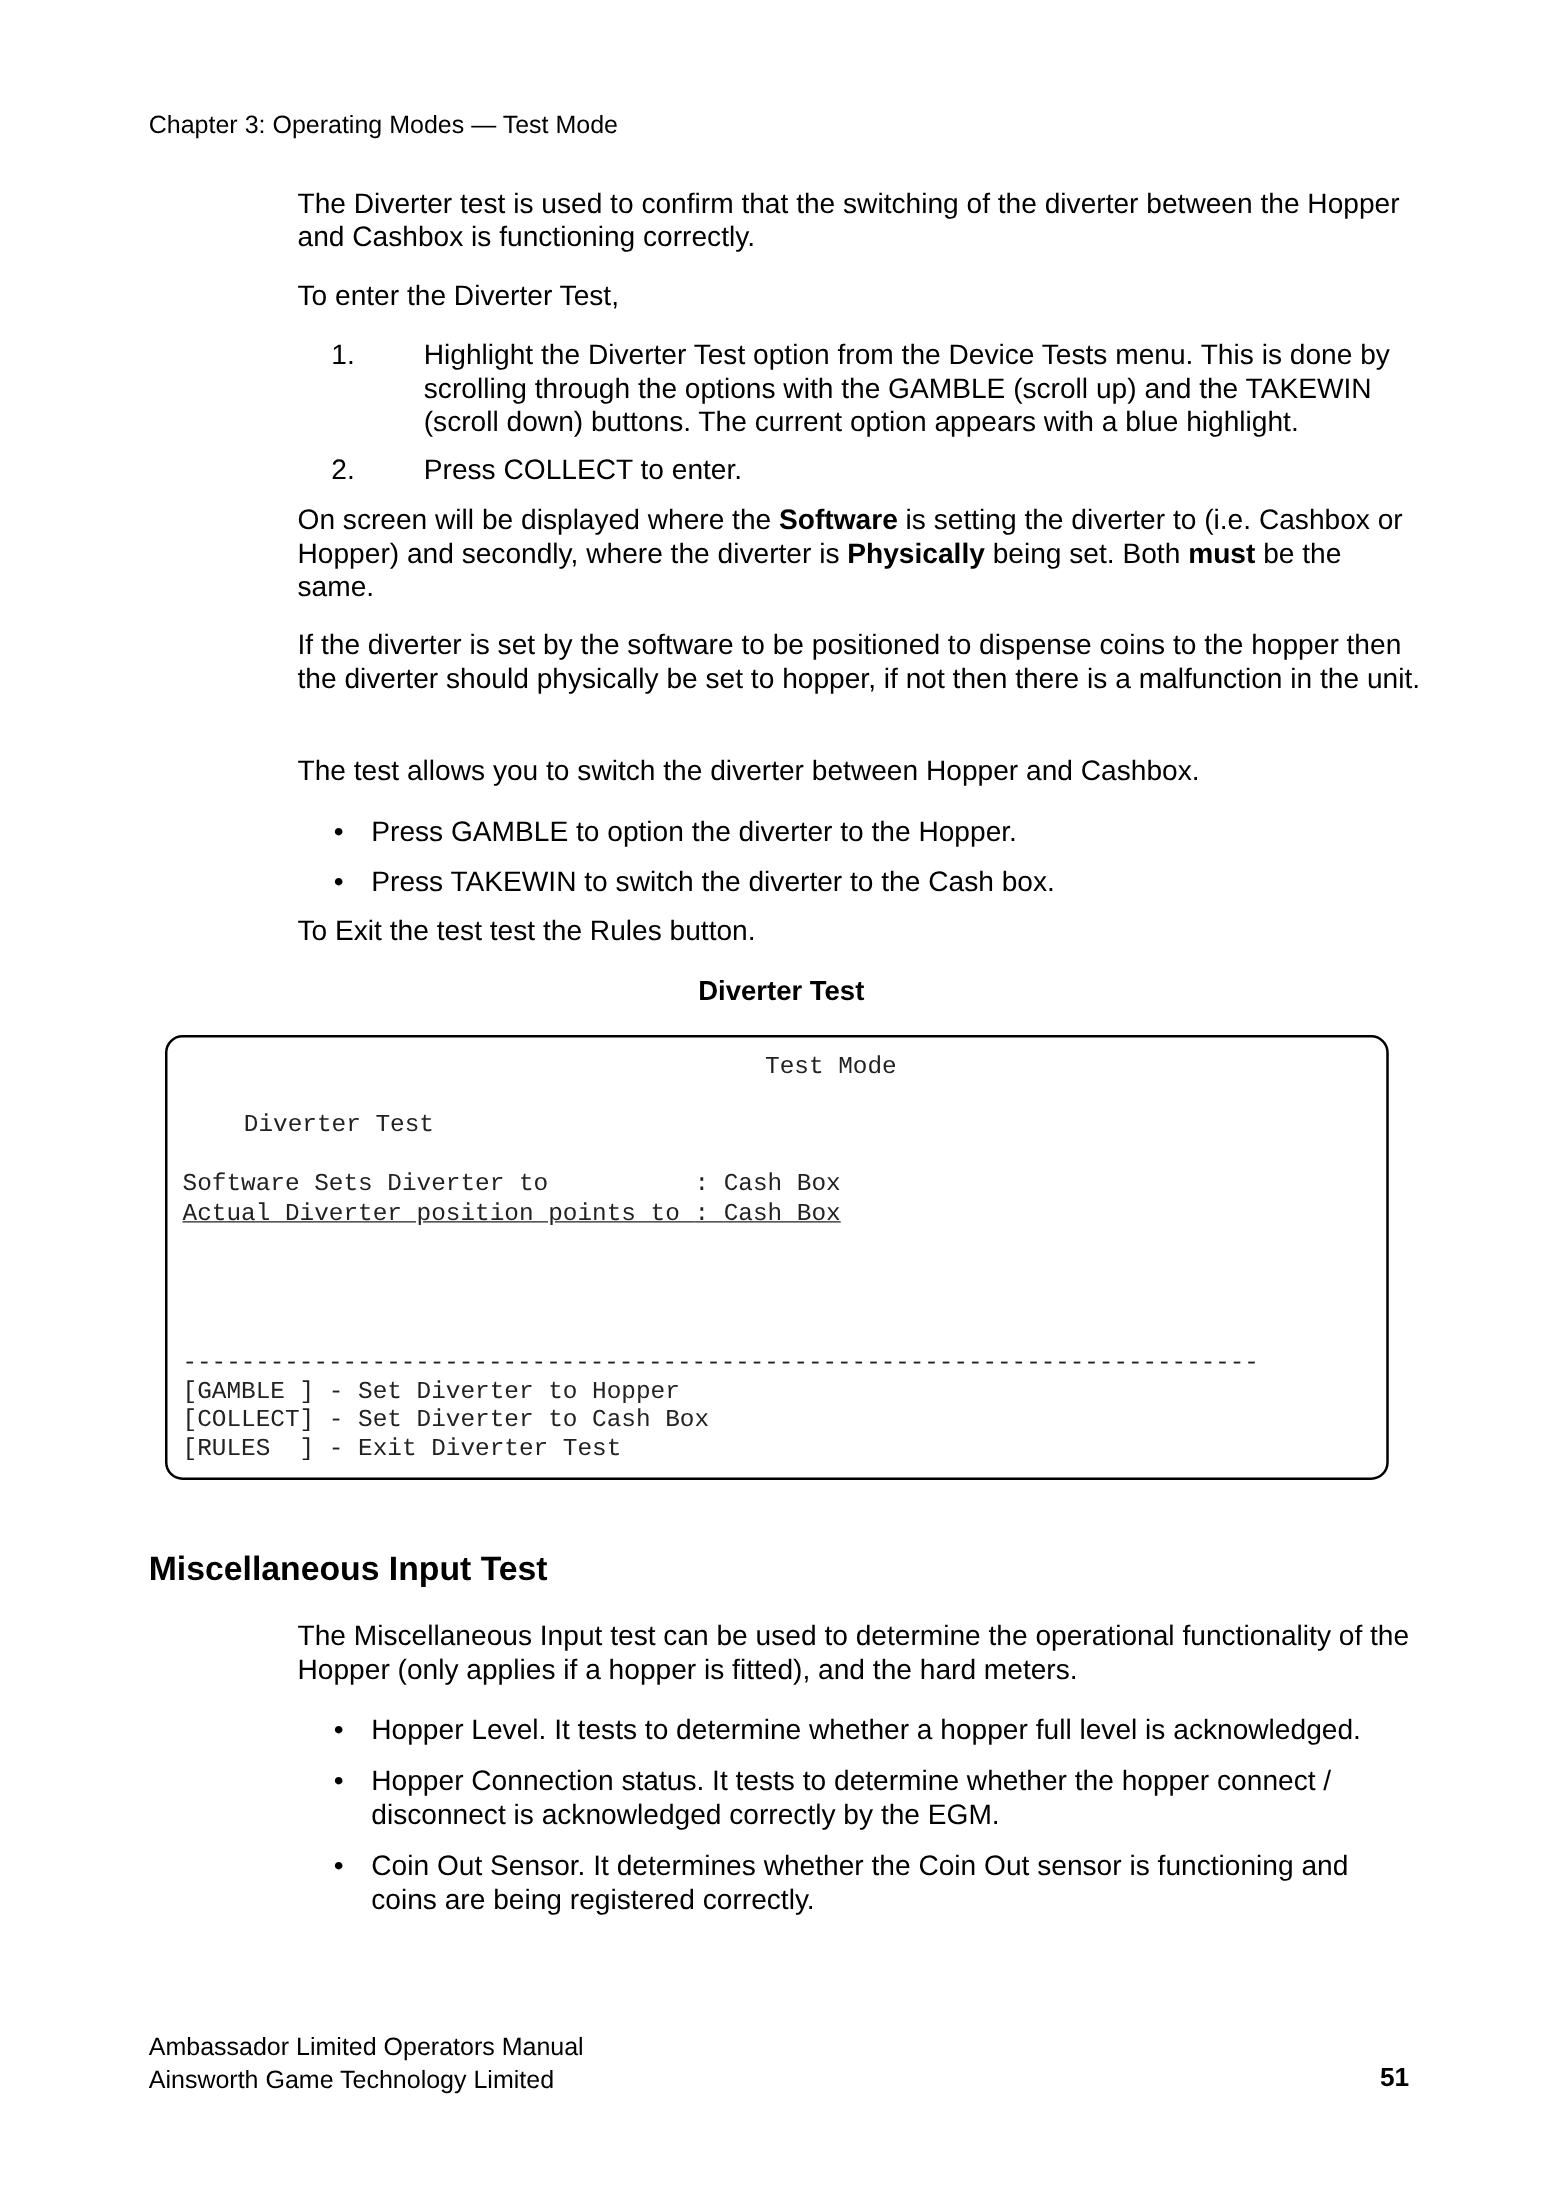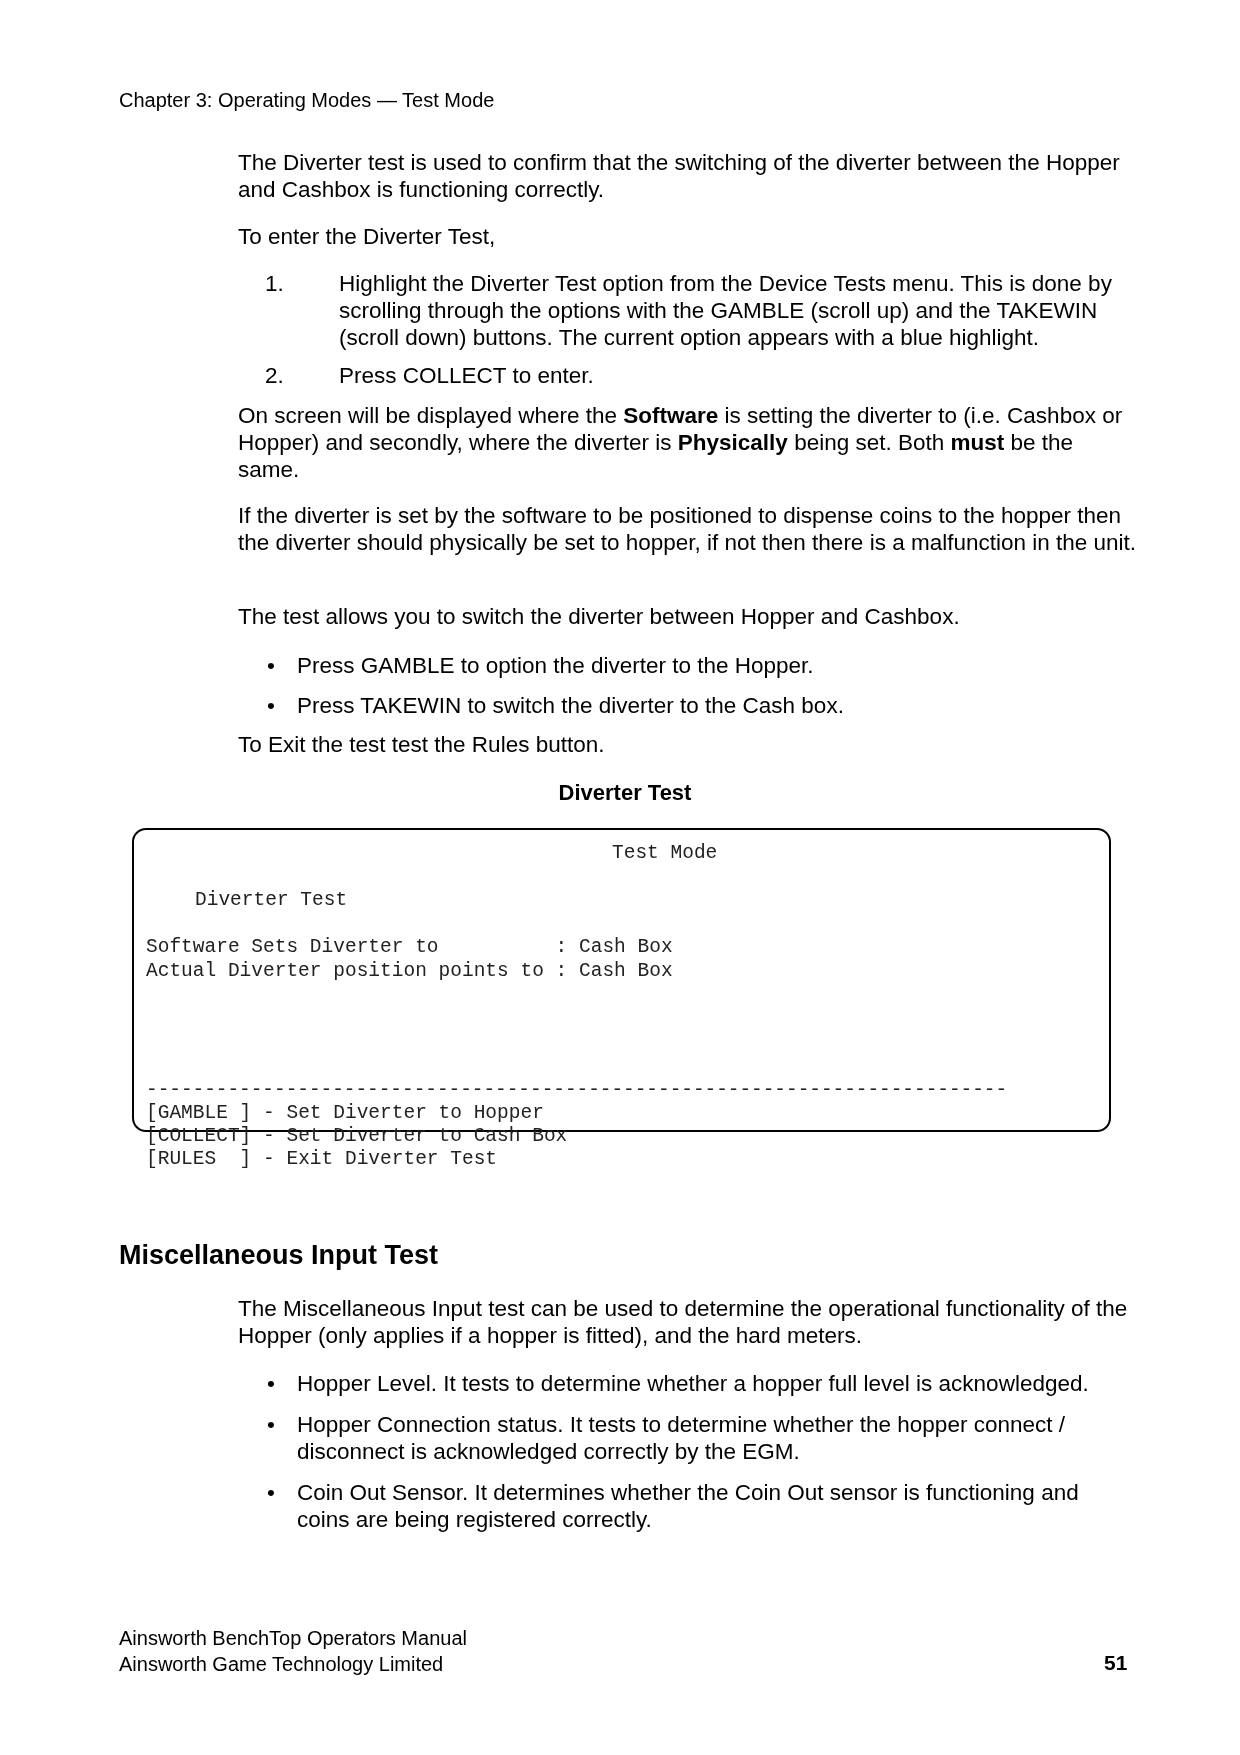--- a/index.html
+++ b/index.html
@@ -10,21 +10,21 @@
   .body { left: 238px; width: 900px; font-size: 22.5px; line-height: 27px; }
   .p { margin: 0; }
   b { font-weight: bold; margin-top: 20px; }
   .num-item { position: absolute; left: 265px; width: 870px; font-size: 22.5px; line-height: 27px; }
   .num-item .n { position: absolute; left: 0; top: 0; }
   .num-item .t { position: absolute; left: 74px; width: 810px; }
   .bullet { position: absolute; left: 265px; width: 870px; font-size: 22.5px; line-height: 27px; }
   .bullet .dot { position: absolute; left: 2px; top: 0; }
   .bullet .t { position: absolute; left: 32px; width: 840px; }
   .caption { left: 0; width: 1250px; text-align: center; font-weight: bold; font-size: 22px; }
-  .terminal { left: 132px; top: 828px; width: 979px; height: 304px;
+  .terminal { left: 132px; top: 828px; width: 979px; height: 356px;
               border: 2px solid #000; border-radius: 14px; box-sizing: border-box; }
   .mono { position: absolute; font-family: "Liberation Mono", monospace; font-size: 19.5px;
           white-space: pre; color: #222; line-height: 23px; }
   .h2 { left: 119px; top: 1240px; font-size: 27px; font-weight: bold; }
   .footer { left: 119px; font-size: 20px; }
   .pagenum { left: 1104px; top: 1651px; font-size: 21px; font-weight: bold; }
 </style>
 </head>
 <body>
 
@@ -60,21 +60,21 @@
 
 <p class="abs body p" style="top:731px;">To Exit the test test the Rules button.</p>
 
 <div class="abs caption" style="top:780px;">Diverter Test</div>
 
 <div class="abs terminal">
   <div class="mono" style="left:478px; top:12px;">Test Mode</div>
   <div class="mono" style="left:61px; top:59px;">Diverter Test</div>
 
   <div class="mono" style="left:12px; top:106px;"><span>Software Sets Diverter to          </span><span>: </span><span>Cash Box</span></div>
-  <div class="mono" style="left:12px; top:130px;"><span>Actual Diverter position points to </span><span>: </span><span>Cash Box</span></div>
+  <div class="mono" style="left:12px; top:130px;text-decoration:underline;"><span>Actual Diverter position points to </span><span>: </span><span>Cash Box</span></div>
 
   <div class="mono" style="left:12px; top:249px; font-size:19.4px;">--------------------------------------------------------------------------</div>
 
   <div class="mono" style="left:12px; top:272px;"><span>[GAMBLE ]</span><span> - Set Diverter to Hopper</span></div>
   <div class="mono" style="left:12px; top:295px;"><span>[COLLECT]</span><span> - Set Diverter to Cash Box</span></div>
   <div class="mono" style="left:12px; top:318px;"><span>[RULES  ]</span><span> - Exit Diverter Test</span></div>
 </div>
 
 <h2 class="abs h2" style="margin:0;">Miscellaneous Input Test</h2>
 
@@ -86,15 +86,15 @@
 </div>
 <div class="bullet" style="top:1411px;">
   <span class="dot">•</span>
   <span class="t">Hopper Connection status. It tests to determine whether the hopper connect / disconnect is acknowledged correctly by the EGM.</span>
 </div>
 <div class="bullet" style="top:1479px;">
   <span class="dot">•</span>
   <span class="t">Coin Out Sensor. It determines whether the Coin Out sensor is functioning and coins are being registered correctly.</span>
 </div>
 
-<div class="abs footer" style="top:1627px;">Ainsworth BenchTop Operators Manual</div>
+<div class="abs footer" style="top:1627px;">Ambassador Limited Operators Manual</div>
 <div class="abs footer" style="top:1653px;">Ainsworth Game Technology Limited</div>
 <div class="abs pagenum">51</div>
 
 </body></html>

